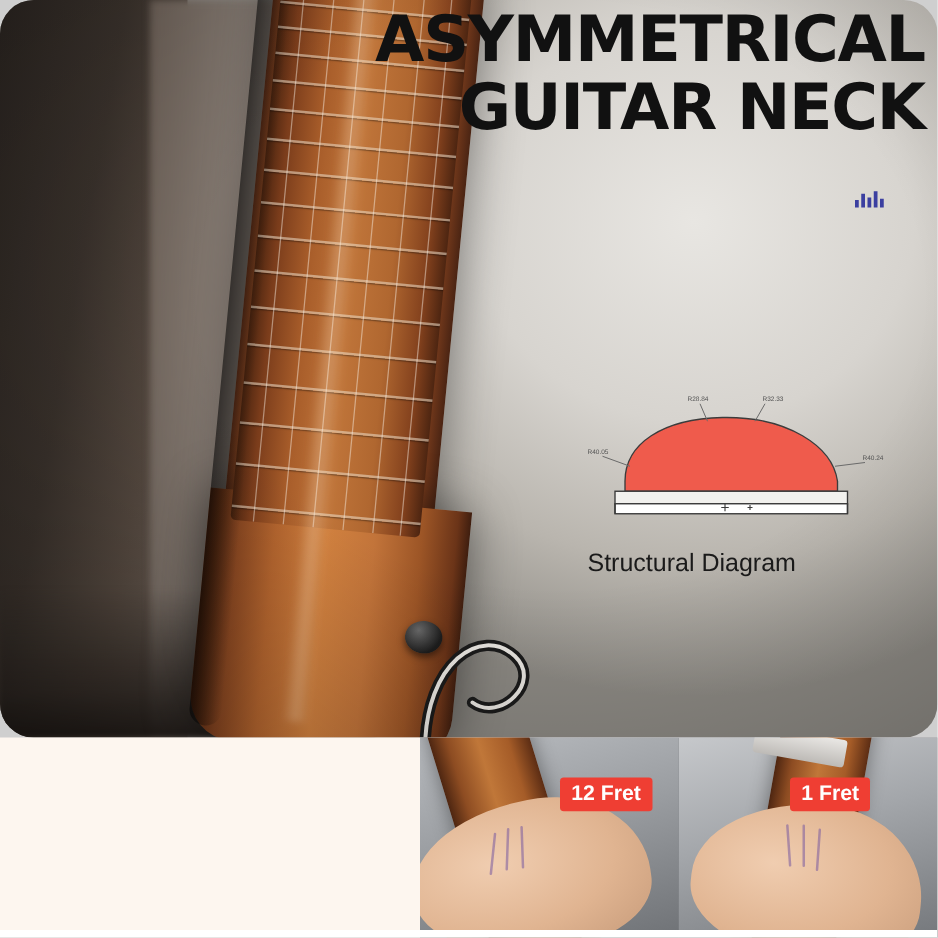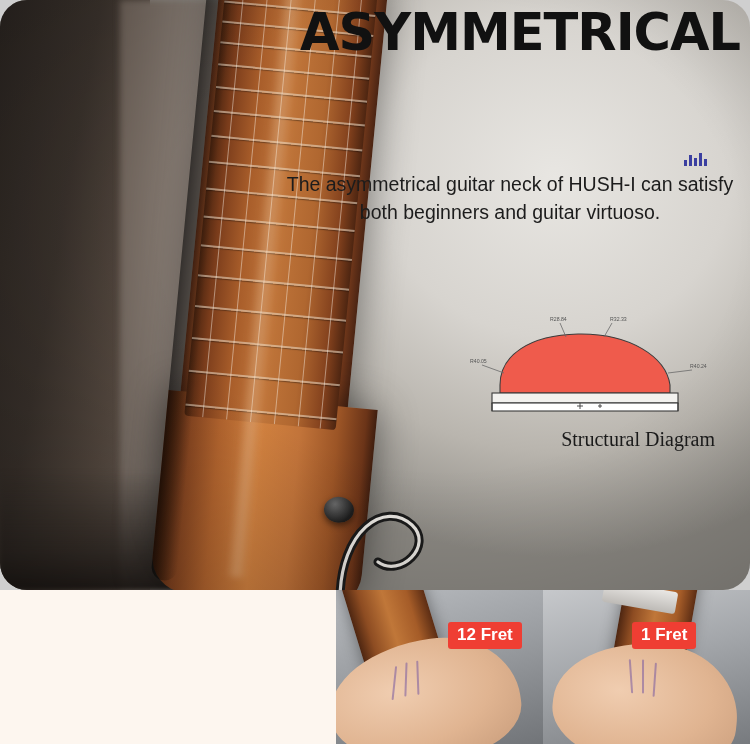--- a/index.html
+++ b/index.html
@@ -183,26 +183,25 @@
   }
 
   
   .diagram {
     position: absolute;
     left: 470px; top: 315px;
     width: 245px; height: 115px;
   }
   .diagram-caption {
     position: absolute;
-    left: 470px; top: 428px;
+    left: 470px; top: 440px;
     width: 245px;
-    text-align: right;
+    text-align: left;
     font-size: 20px;
     color: #1a1a1a;
-    font-family: Liberation Serif, serif;
   }
 
   
   .bottom {
     position: absolute;
     left: 0; top: 590px;
     width: 750px; height: 160px;
     background: #fdf6ef;
   }
   .bottom-text {
@@ -341,31 +340,31 @@
 
     <svg class="cable" viewBox="0 0 120 130">
       <path d="M10 130 C 10 60, 55 30, 82 55 C 104 76, 70 108, 48 92" fill="none" stroke="#1b1b1b" stroke-width="9" stroke-linecap="round"></path>
       <path d="M10 130 C 10 60, 55 30, 82 55 C 104 76, 70 108, 48 92" fill="none" stroke="#e9e6e1" stroke-width="3.2" stroke-linecap="round"></path>
     </svg>
 
     <div class="bg-vign"></div>
 
     <div class="headline">
       <span class="l1">ASYMMETRICAL</span>
+      <span class="l2">GUITAR NECK</span>
     </div>
 
     <div class="mini-bars">
       <i style="height:6px"></i>
         <i style="height:11px"></i>
         <i style="height:8px"></i>
         <i style="height:13px"></i>
         <i style="height:7px"></i>
     </div>
 
-    <div class="subcopy">The asymmetrical guitar neck of HUSH-I can satisfy both beginners and guitar virtuoso.</div>
 
     <svg class="diagram" viewBox="0 0 245 115">
 
       <path d="M30 78 L30 70 C 30 40, 60 20, 108 19 C 160 18, 196 42, 200 70 L200 78 Z" fill="#ef5b4c" stroke="#3c3c3c" stroke-width="1.1"></path>
 
       <rect x="22" y="78" width="186" height="10" fill="#f2f1ee" stroke="#3a3a3a" stroke-width="1.1"></rect>
       <rect x="22" y="88" width="186" height="8" fill="#ffffff" stroke="#3a3a3a" stroke-width="1.1"></rect>
 
       <path d="M22 96 L22 88" stroke="#3a3a3a" stroke-width="1.1"></path>
       <path d="M208 96 L208 88" stroke="#3a3a3a" stroke-width="1.1"></path>

